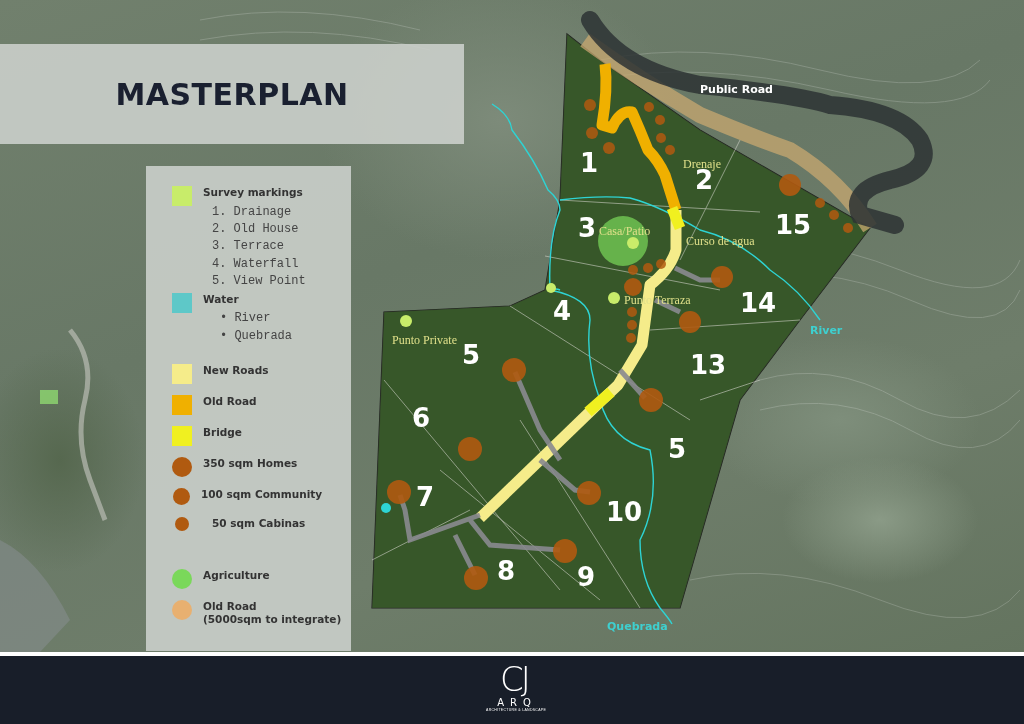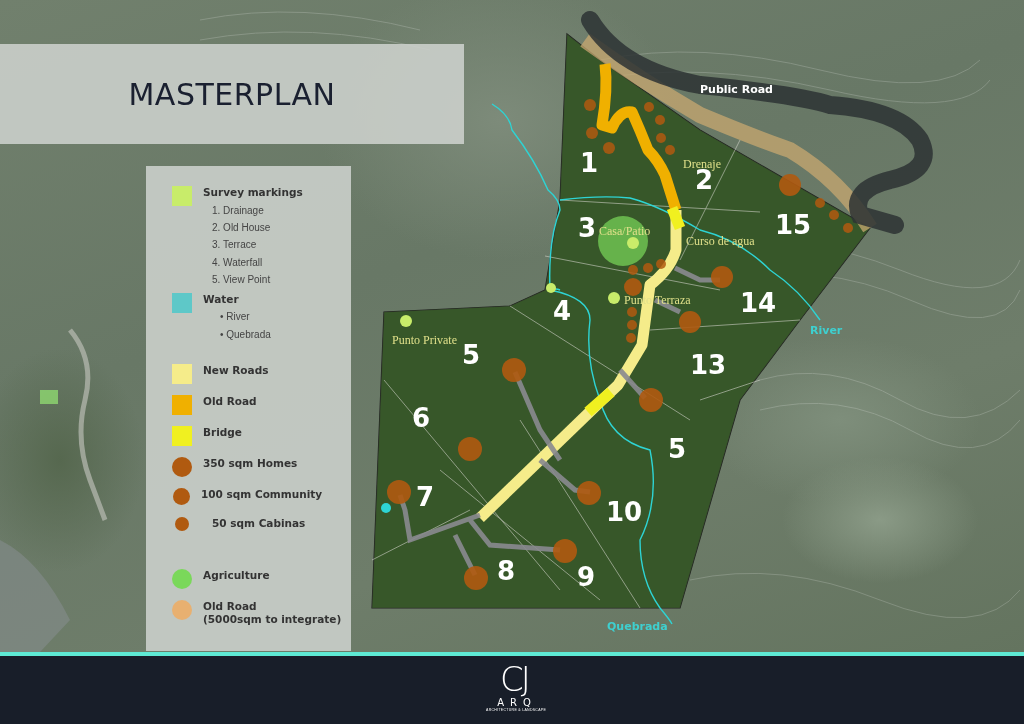--- a/index.html
+++ b/index.html
@@ -7,28 +7,28 @@
   #map { position:absolute; left:0; top:0; width:1024px; height:652px; overflow:hidden;
     background:
       radial-gradient(ellipse 140px 90px at 880px 520px, #8a9a86 0%, transparent 70%),
       radial-gradient(ellipse 120px 160px at 60px 460px, #56684f 0%, transparent 70%),
       radial-gradient(ellipse 200px 120px at 840px 420px, #7e8e7b 0%, transparent 70%),
       radial-gradient(ellipse 260px 200px at 500px 120px, #7d8b7a 0%, transparent 70%),
       linear-gradient(160deg, #71806d 0%, #687866 40%, #6e7d6a 70%, #64745f 100%);
   }
   #map svg { position:absolute; left:0; top:0; }
   .title-box { position:absolute; left:0; top:44px; width:464px; height:100px; background:rgba(205,210,205,0.88); display:flex; align-items:center; justify-content:center; }
-  .title-box h1 { margin:0; font-family:"DejaVu Sans", sans-serif; font-weight:normal; font-size:30px; color:#1a2030; letter-spacing:0.5px; }
+  .title-box h1 { margin:0; font-family:"DejaVu Sans", sans-serif; font-weight:bold; font-size:30px; color:#1a2030; letter-spacing:0.5px; }
   .legend { position:absolute; left:146px; top:166px; width:205px; height:485px; background:rgba(205,210,205,0.88); }
   .lg-item { position:absolute; left:26px; display:flex; align-items:flex-start; }
   .sw { width:20px; height:20px; flex:none; }
   .sw.circle { border-radius:50%; }
   .lg-label { font-family:"DejaVu Sans", sans-serif; font-weight:bold; font-size:10.5px; color:#333; margin-left:11px; line-height:13px; }
-  .sub { position:absolute; font-family:Liberation Sans, sans-serif; font-size:10px; color:#444; }
-  .footer { position:absolute; left:0; top:652px; width:1024px; height:72px; background:#181e29; border-top:4px solid #5eead4; box-sizing:border-box; }
+  .sub { position:absolute; font-family:Liberation Mono, monospace; font-size:12px; color:#444; }
+  .footer { position:absolute; left:0; top:652px; width:1024px; height:72px; background:#181e29; border-top:4px solid #ffffff; box-sizing:border-box; }
   .logo { position:absolute; left:486px; top:6px; width:56px; text-align:center; color:#fff; }
   .logo .cj { font-family:"DejaVu Sans", sans-serif; font-size:34px; line-height:34px; font-weight:300; letter-spacing:-3px; }
   .logo .arq { font-family:"DejaVu Sans", sans-serif; font-size:10px; letter-spacing:6px; margin-top:1px; padding-left:6px; }
   .logo .tag { font-size:3.5px; letter-spacing:0.3px; white-space:nowrap; }
   .num { position:absolute; font-family:"DejaVu Sans", sans-serif; font-weight:bold; font-size:26px; color:#fff; }
   .maplabel { position:absolute; font-family:"DejaVu Sans", sans-serif; font-weight:bold; }
   .smalllbl { position:absolute; font-family:"Liberation Serif", serif; font-size:12px; color:#e0e08a; }
 </style>
 </head>
 <body>

